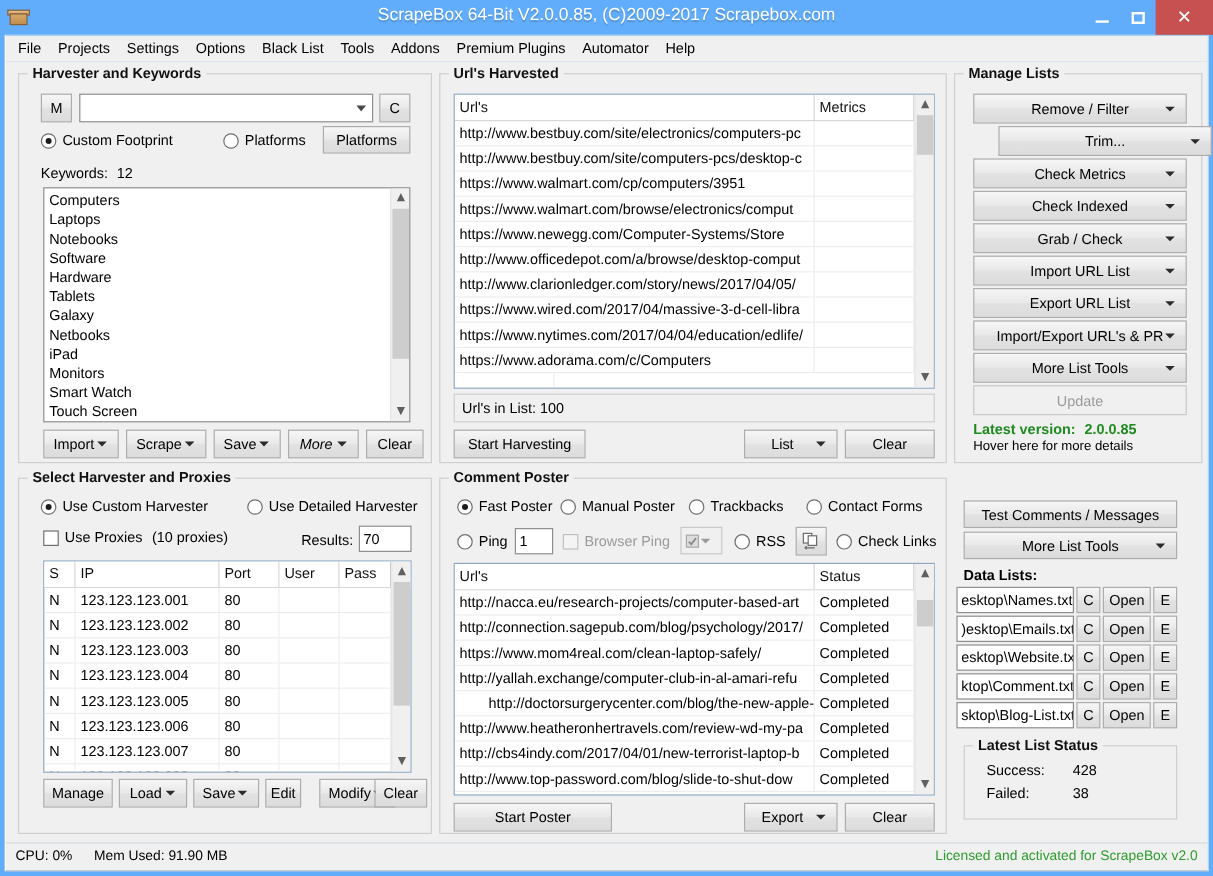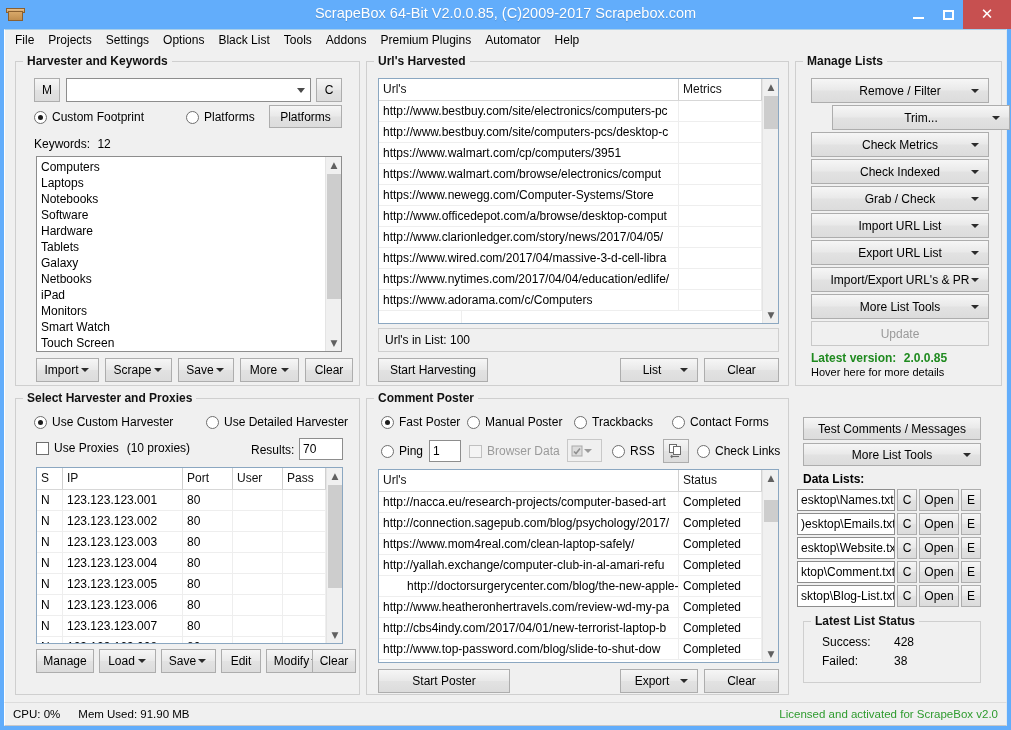--- a/index.html
+++ b/index.html
@@ -261,21 +261,21 @@
           <i class="arrow"></i>
       </div>
       <div class="btn dd" style="position:absolute;left:89px;top:296px;width:67px;height:24px;padding-right:12px;">
         <span>Scrape</span>
           <i class="arrow"></i>
       </div>
       <div class="btn dd" style="position:absolute;left:162px;top:296px;width:56px;height:24px;padding-right:12px;">
         <span>Save</span>
           <i class="arrow"></i>
       </div>
-      <div class="btn dd" style="position:absolute;left:224px;top:296px;width:59px;height:24px;padding-right:12px;">
+      <div class="btn dd" style="position:absolute;left:224px;top:296px;width:59px;height:24px;padding-right:12px;font-style:italic;">
         <span>More</span>
           <i class="arrow"></i>
       </div>
       <div class="btn" style="position:absolute;left:289px;top:296px;width:48px;height:24px;">Clear</div>
     </div>
 
     <div class="group" style="left:361px; top:10px; width:423px; height:325px;">
       <div class="legend">Url's Harvested</div>
 
       <div class="grid" style="position:absolute;left:11px;top:16px;width:401px;height:246px;">
@@ -490,21 +490,21 @@
 
       <div class="btn" style="position:absolute;left:20px;top:250px;width:58px;height:24px;">Manage</div>
       <div class="btn dd" style="position:absolute;left:83px;top:250px;width:57px;height:24px;padding-right:12px;">
         <span>Load</span>
           <i class="arrow"></i>
         </div>
       <div class="btn dd" style="position:absolute;left:145px;top:250px;width:55px;height:24px;padding-right:12px;">
         <span>Save</span>
           <i class="arrow"></i>
         </div>
-      <div class="btn" style="position:absolute;left:205px;top:250px;width:40px;height:24px;">Edit</div>
+      <div class="btn" style="position:absolute;left:205px;top:250px;width:30px;height:24px;">Edit</div>
       <div class="btn dd" style="position:absolute;left:250px;top:250px;width:63px;height:24px;padding-right:12px;">
         <span>Modify</span>
           <i class="arrow"></i>
         </div>
       <div class="btn" style="position:absolute;left:296px;top:250px;width:44px;height:24px;">Clear</div>
     </div>
 
     <div class="group" style="left:361px; top:347px; width:423px; height:297px;">
       <div class="legend">Comment Poster</div>
 
@@ -526,21 +526,21 @@
         </div>
 
       <div class="radio" style="position:absolute;left:14px;top:45px;">
         <span class="mark"></span>
         <span>Ping</span>
         </div>
       <div class="txtbox" style="position:absolute;left:62px;top:41px;width:32px;height:22px;">1</div>
 
       <div class="check dim" style="position:absolute;left:102px;top:45px;">
         <span class="mark"></span>
-        <span>Browser Data</span>
+        <span>Browser Ping</span>
         </div>
 
       <div class="btn dd disabled" style="position:absolute;left:200px;top:40px;width:35px;height:23px;padding-right:12px;">
         <svg width="12" height="12" viewBox="0 0 12 12" style="margin-left:-4px;">
           <rect x="1" y="1" width="10" height="10" fill="#dcdcdc" stroke="#a9a9a9"></rect>
           <path d="M3 6.5 L5 8.5 L9 3.5" stroke="#8f8f8f" stroke-width="1.6" fill="none"></path>
         </svg>
           <i class="arrow"></i>
       </div>
 

